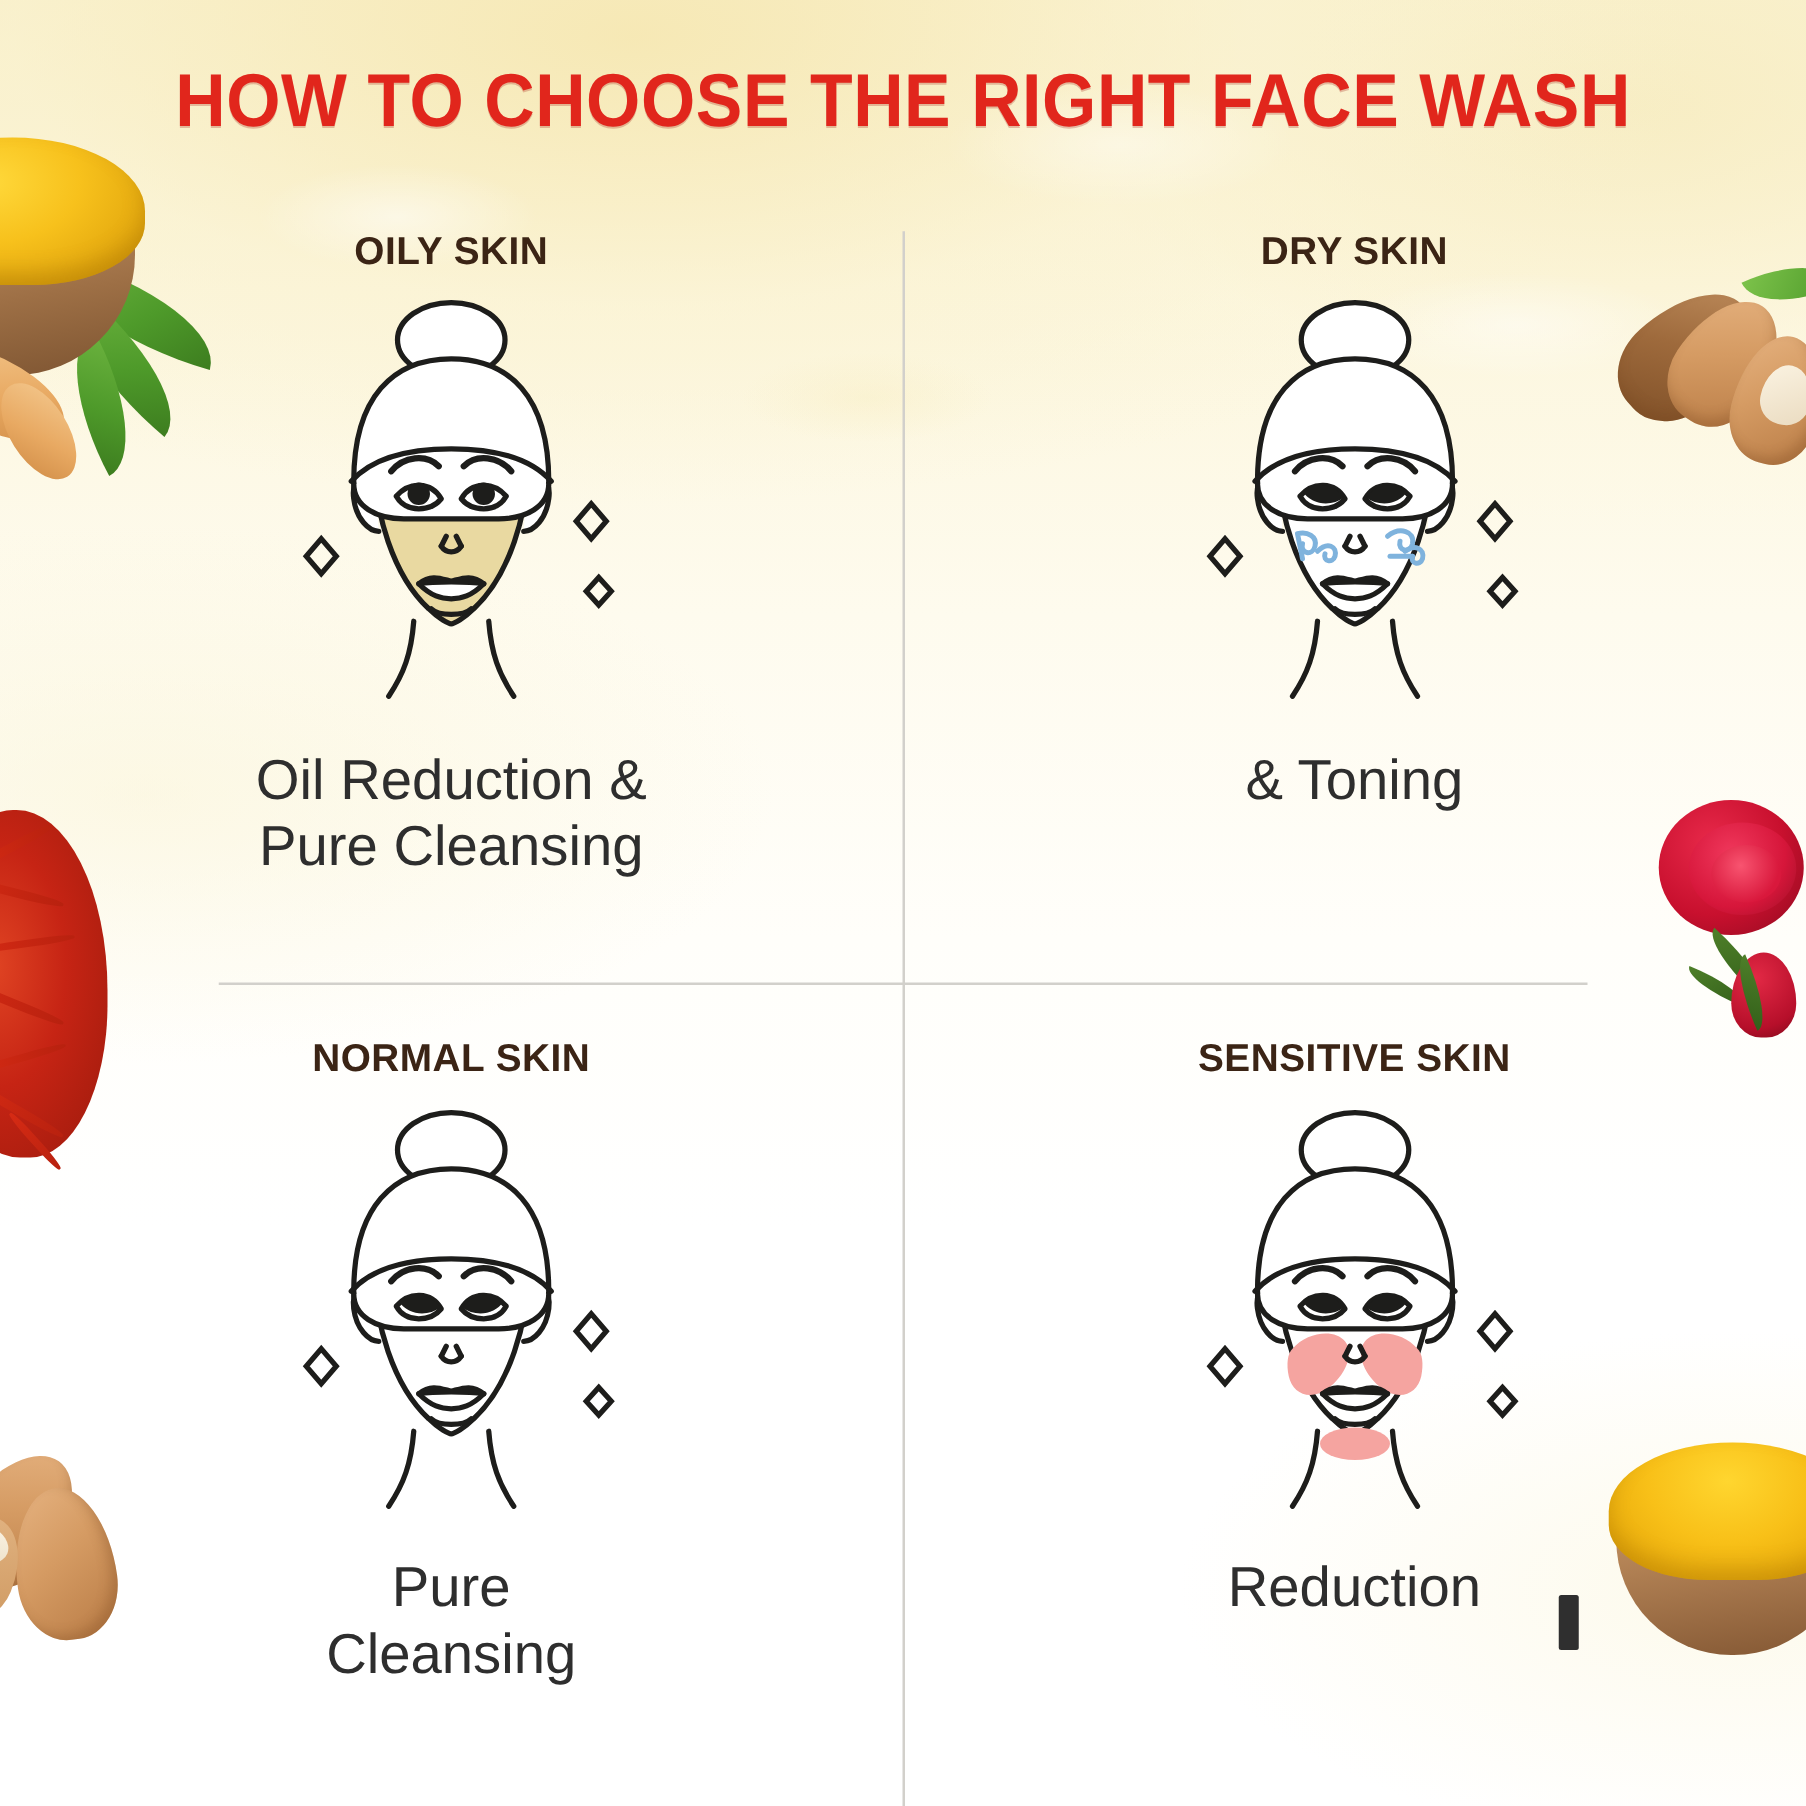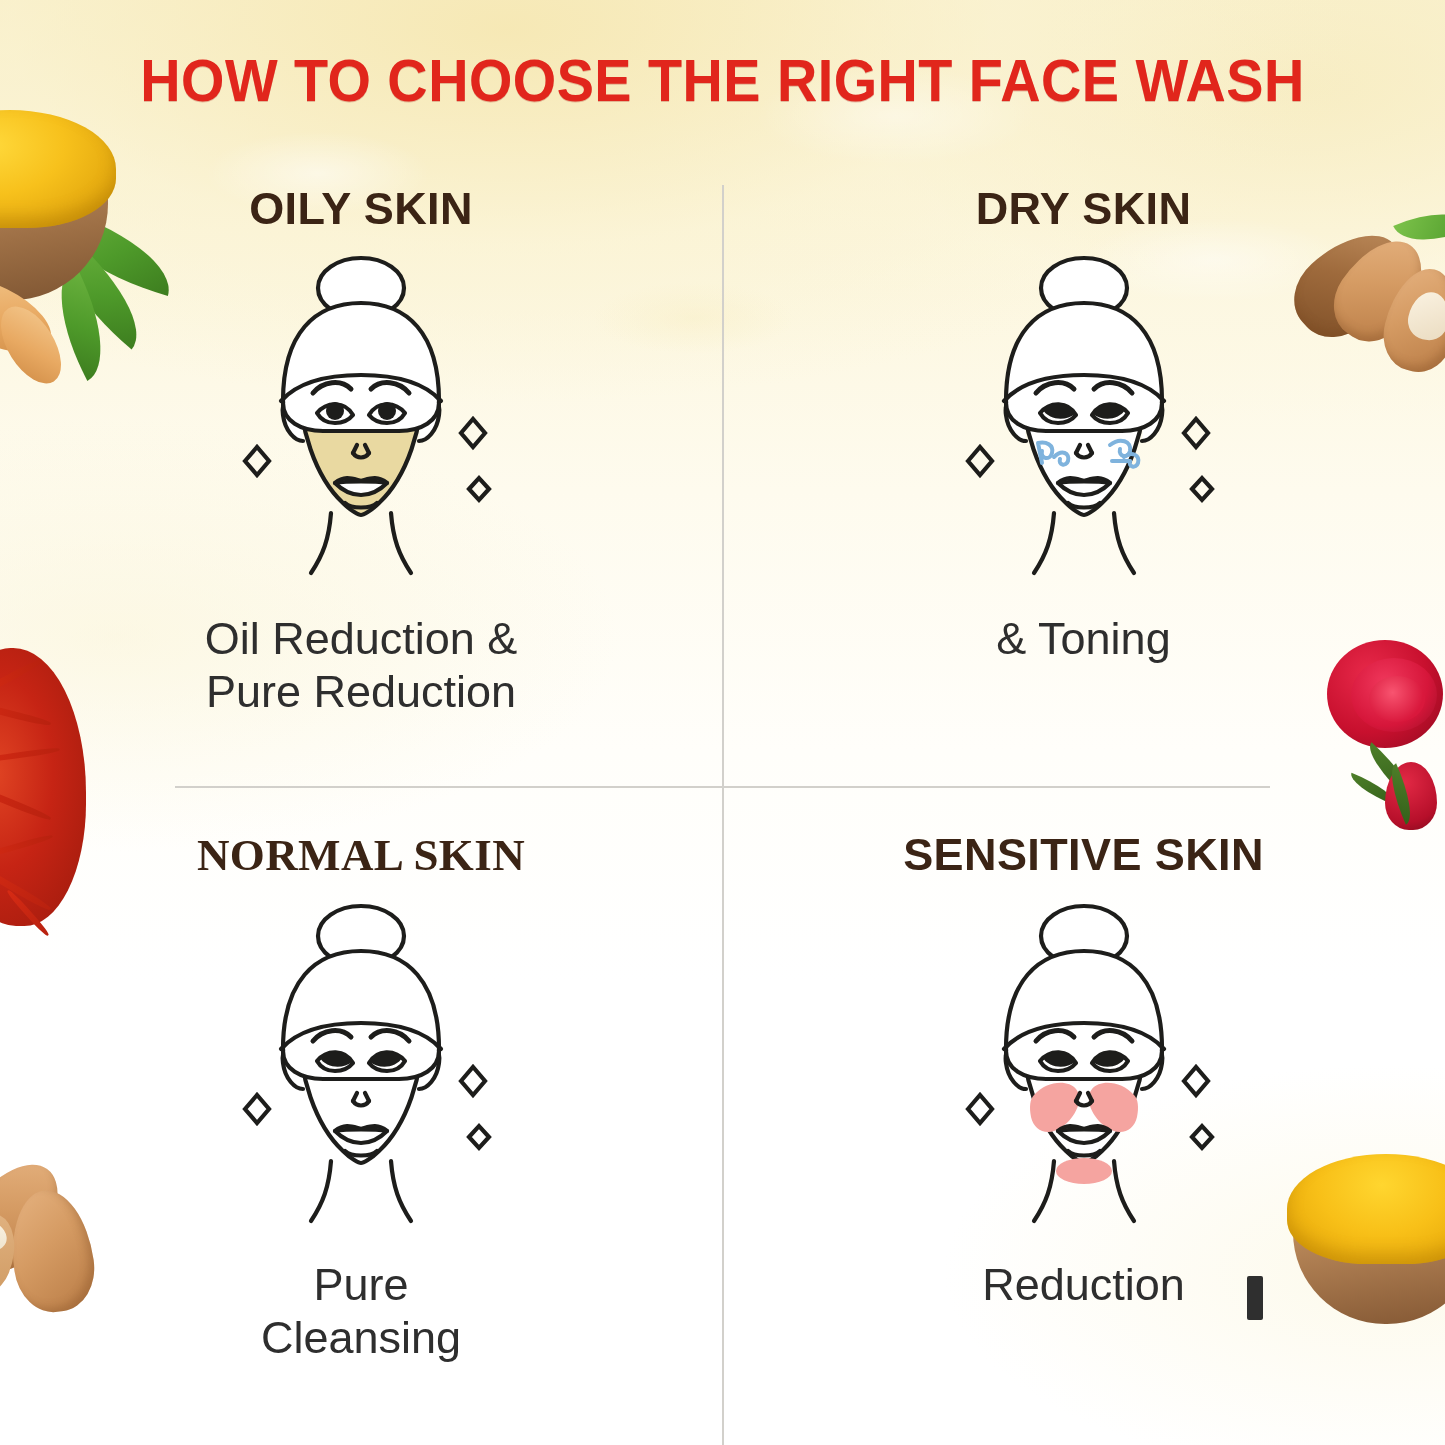--- a/index.html
+++ b/index.html
@@ -72,39 +72,39 @@
     grid-template-rows:786px 659px;
     z-index:5;
   }
   .quad {
     position:relative;
     display:flex;
     flex-direction:column;
     align-items:center;
   }
   .quad-title {
-    font-size:45px;
+    font-size:31px;
     font-weight:bold;
     color:#3b2415;
     letter-spacing:0.4px;
     text-align:left;
   }
   .quad-desc {
     font-size:45px;
     line-height:1.17;
     color:#2e2e2e;
     text-align:center;
     font-weight:400;
   }
   .face-wrap { position:relative; }
 
   
   #q-oily .quad-title   { margin-top:183px; }
   #q-dry  .quad-title   { margin-top:183px; }
-  #q-normal .quad-title { margin-top:43px;font-family:Liberation Serif, serif; }
+  #q-normal .quad-title { margin-top:43px; }
   #q-sens  .quad-title  { margin-top:43px; }
 
   #q-oily  .face-wrap, #q-dry .face-wrap { margin-top:16px; }
   #q-normal .face-wrap, #q-sens .face-wrap { margin-top:18px; }
 
   #q-oily  .quad-desc { margin-top:28px; }
   #q-dry   .quad-desc { margin-top:28px; }
   #q-normal .quad-desc { margin-top:26px; }
   #q-sens  .quad-desc { margin-top:26px; }
 
@@ -343,21 +343,21 @@
 
         <g fill="none" stroke="#1d1d1b" stroke-width="4.2">
           <path d="M34 210 L46 196 L58 210 L46 224 Z"></path>
           <path d="M250 182 L262 168 L274 182 L262 196 Z"></path>
           <path d="M258 238 L268 227 L278 238 L268 249 Z"></path>
         </g>
       </svg>
     </div>
     <div class="quad-desc">
       <div>Oil Reduction &amp;</div>
-      <div>Pure Reduction</div>
+      <div>Pure Cleansing</div>
     </div>
   </div>
 
   <div class="quad" id="q-dry">
     <div class="quad-title">DRY SKIN</div>
     <div class="face-wrap">
       <svg width="300" height="330" viewBox="0 0 300 330">
         <g fill="none" stroke="#1d1d1b" stroke-width="4.2" stroke-linecap="round" stroke-linejoin="round">
           <path d="M120 262 C118 288 112 304 100 322 M180 262 C182 288 188 304 200 322"></path>
           <path d="M88 128 C88 96 112 78 150 78 C188 78 212 96 212 128 C212 176 196 226 168 252 C160 260 152 264 150 264 C148 264 140 260 132 252 C104 226 88 176 88 128 Z" fill="#fff"></path>

